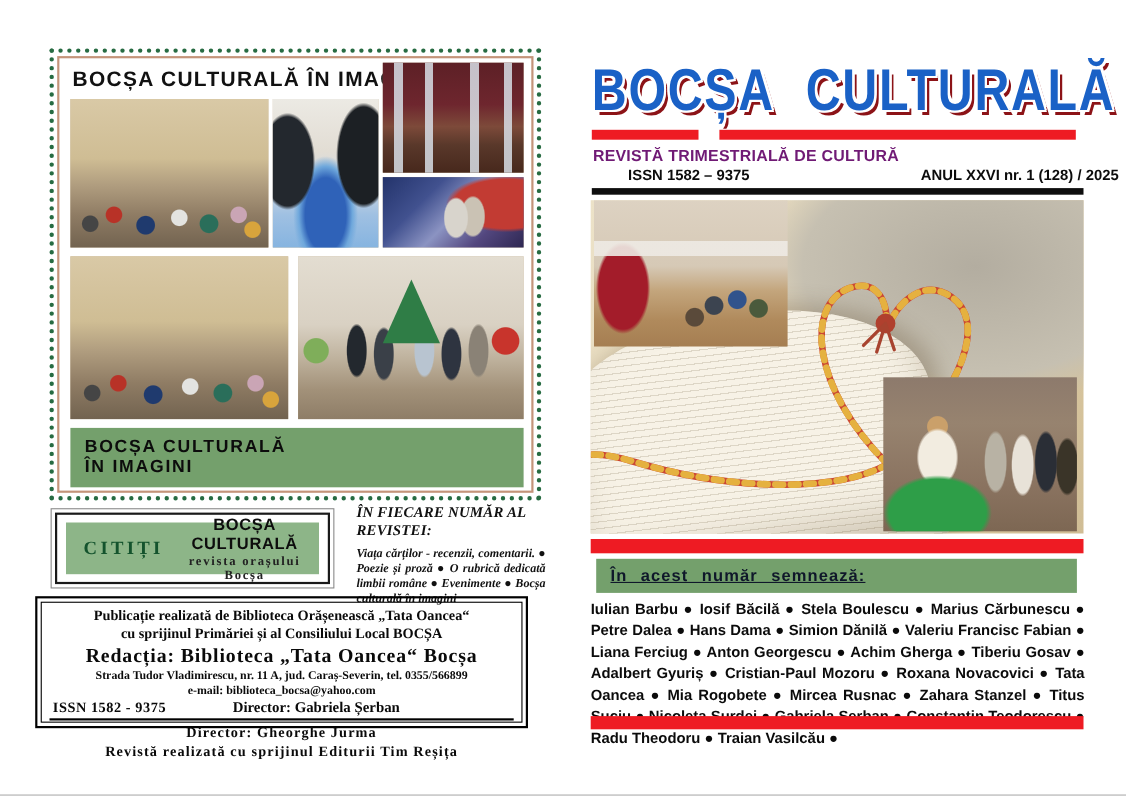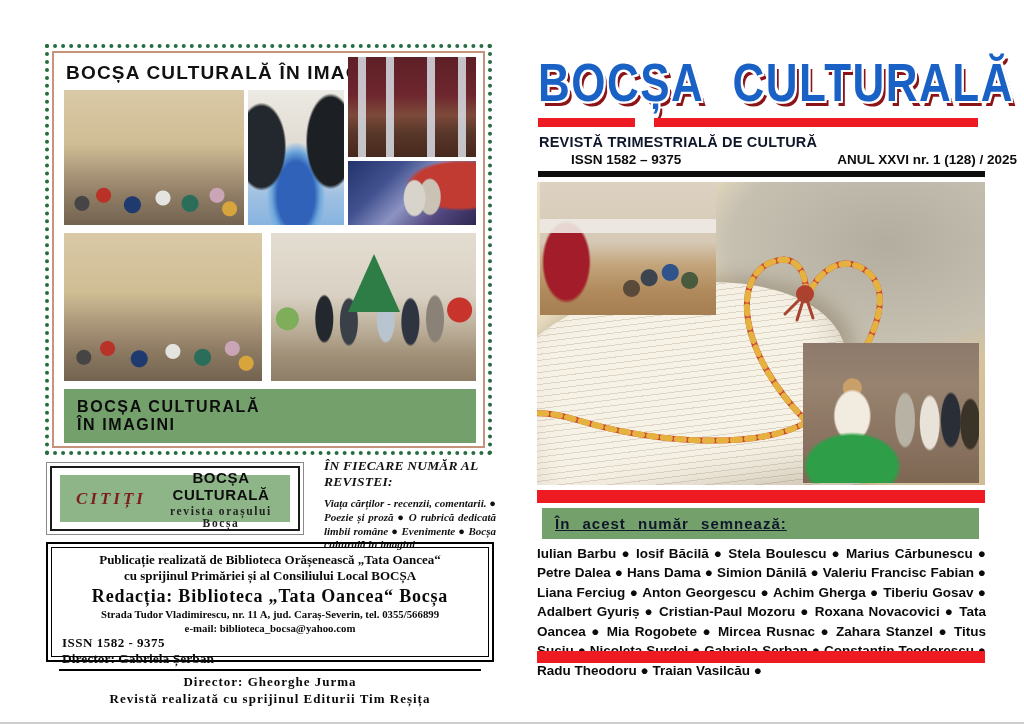--- a/index.html
+++ b/index.html
@@ -79,67 +79,67 @@
   .lp-banner {
     position:absolute; left:10px; top:336px; width:412px; height:54px;
     background:var(--sage-green,#74a06c); color:#0c0c0c; padding:9px 0 0 13px;
   }
   .lp-banner div { font-size:16px; font-weight:bold; letter-spacing:1.6px; line-height:1.15; }
 
   
   .cititi-box { position:absolute; left:46px; top:462px; width:258px; height:73px; border:1px solid #8a8a8a; padding:3px; }
   .cititi-inner { border:2px solid #1a1a1a; height:100%; padding:7px 8px; display:flex; background:#fff; }
   .cititi-green { background:#8db588; flex:1; display:flex; align-items:center; padding:0 10px 0 16px; }
-  .cititi-label { font-family:"Liberation Serif", serif; font-style:italic; font-weight:bold; font-size:17px; letter-spacing:3px; color:#7f1d1d; margin-right:16px; }
+  .cititi-label { font-family:"Liberation Serif", serif; font-weight:bold; font-size:17px; letter-spacing:3px; color:#14532d; margin-right:16px; }
   .cititi-right { flex:1; text-align:center; }
   .cititi-title { font-size:15px; font-weight:bold; letter-spacing:0.6px; color:#0d0d0d; }
   .cititi-sub { font-family:"Liberation Serif", serif; font-weight:bold; font-size:11.5px; letter-spacing:1.6px; color:#222; margin-top:2px; }
 
   
   .every-issue { position:absolute; left:324px; top:458px; width:172px; color:#111; }
   .every-issue h3 {
     font-family:"Liberation Serif", serif; font-style:italic; font-weight:bold;
     font-size:13.5px; line-height:1.15; letter-spacing:0.2px; margin-bottom:8px;
   }
   .every-issue p {
     font-family:"Liberation Serif", serif; font-style:italic; font-weight:bold;
     font-size:11px; line-height:1.25; text-align:justify;
   }
 
   
-  .pub-box { position:absolute; left:46px; top:542px; width:448px; height:120px; border:2px solid #000; padding:3px; }
+  .pub-box { position:absolute; left:32px; top:542px; width:448px; height:120px; border:2px solid #000; padding:3px; }
   .pub-inner {
     border:1px solid #000; height:100%; text-align:center;
     font-family:"Liberation Serif", serif; font-weight:bold; color:#0a0a0a; padding-top:4px;
   }
   .pub-l1 { font-size:13px; line-height:1.25; }
   .pub-l3 { font-size:18px; letter-spacing:0.8px; line-height:1.25; }
   .pub-l4 { font-size:10.8px; line-height:1.3; }
-  .pub-issn-row { display:flex; align-items:flex-start; font-size:13px; padding:0 10px;flex-direction:column; }
+  .pub-issn-row { display:flex; align-items:center; font-size:13px; padding:0 10px; }
   .pub-issn-row .issn { letter-spacing:0.5px; }
   .pub-issn-row .dir { flex:1; text-align:center; font-size:13.5px; margin-right:40px; }
   .pub-rule { border-top:2px solid #000; width:97%; margin:2px auto 3px auto; }
   .pub-partner { font-size:13px; letter-spacing:1px; line-height:1.3; }
 
   
   .masthead {
     position:absolute; left:538px; top:52px; width:448px;
     font-size:44px; font-weight:bold; letter-spacing:1.5px; word-spacing:16px; white-space:nowrap;
     color:var(--masthead-blue,#1a61c6);
     transform:scaleY(1.22); transform-origin:top left;
     text-shadow:
       -2px -2px 0 #fff, 2px -2px 0 #fff, -2px 2px 0 #fff, 2px 2px 0 #fff,
       -2px 0 0 #fff, 2px 0 0 #fff, 0 -2px 0 #fff, 0 2px 0 #fff,
       4px 4px 0 var(--masthead-shadow,#8c1317);
   }
   .red-split { position:absolute; left:538px; top:118px; width:440px; height:9px; display:flex; }
   .red-split .s1 { width:97px; background:var(--accent-red,#ee1b23); }
   .red-split .sgap { width:19px; }
   .red-split .s2 { flex:1; background:var(--accent-red,#ee1b23); }
-  .rp-sub { position:absolute; left:539px; top:134px; font-size:14.5px; font-weight:bold; color:#0f172a; letter-spacing:0.2px; }
+  .rp-sub { position:absolute; left:539px; top:134px; font-size:14.5px; font-weight:bold; color:#701a75; letter-spacing:0.2px; }
   .rp-issue-row {
     position:absolute; left:539px; top:152px; width:446px; display:flex;
     justify-content:space-between; font-size:13.5px; font-weight:bold; color:#0c0c0c;margin-left:32px;
   }
   .black-rule { position:absolute; left:538px; top:171px; width:447px; height:6px; background:#0e0e0e; }
 
   .main-photo {
     position:absolute; left:537px; top:182px; width:448px; height:303px; overflow:hidden;
     background-image:
       radial-gradient(ellipse 270px 170px at 78% 20%, #b3ada0 0%, #c6c0b1 58%, transparent 76%),

